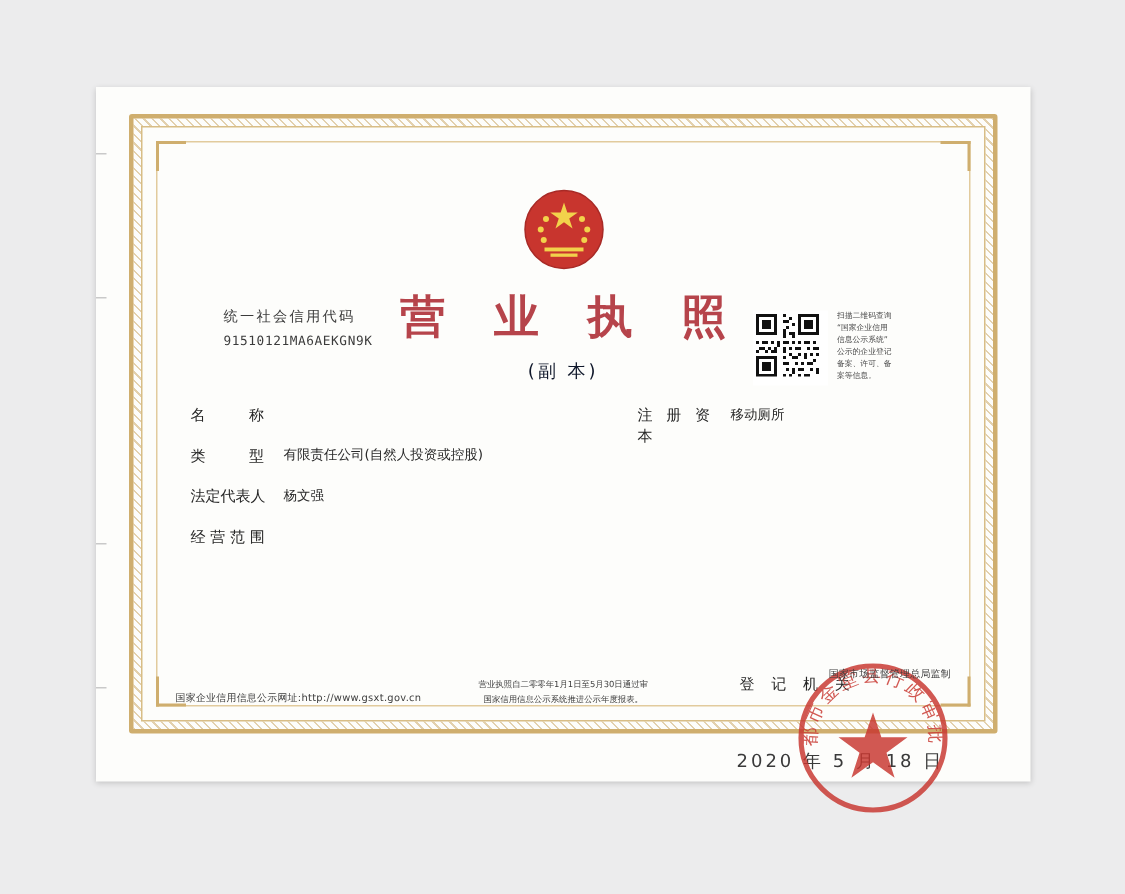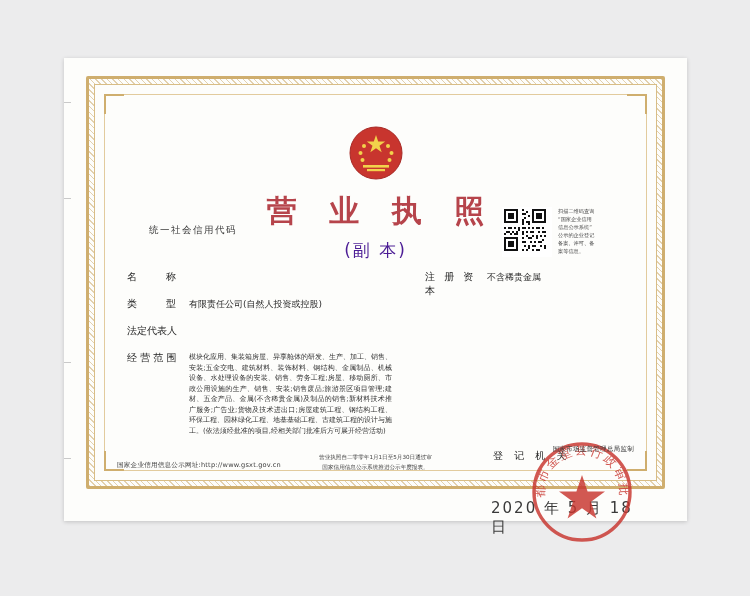--- a/index.html
+++ b/index.html
@@ -95,38 +95,37 @@
     font-family: "DejaVu Sans", sans-serif;
     font-size: 30px;
     font-weight: bold;
     letter-spacing: 11px;
     color: #b6444b;
     text-indent: 11px;
   }
   .subtitle {
     margin-top: 7px;
     font-family: "DejaVu Sans", sans-serif;
-    font-size: 17px;
-    color: #4c1d95;
+    font-size: 12px;
+    color: #0f172a;
     letter-spacing: 2px;
   }
 
   
   .code-block {
     position: absolute;
     left: 54px;
     top: 120px;
     width: 190px;
   }
   .code-label {
     font-family: "DejaVu Sans", sans-serif;
     font-size: 9.5px;
     color: #3b3b3b;
     letter-spacing: 1.5px;
-    margin-top: 19px;
   }
   .code-value {
     margin-top: 5px;
     font-family: "DejaVu Sans Mono", monospace;
     font-size: 8.5px;
     color: #3b3b3b;
     letter-spacing: 0.4px;
   }
 
   
@@ -201,21 +200,21 @@
     font-family: "DejaVu Sans", sans-serif;
     font-size: 10px;
     color: #262626;
     letter-spacing: 4px;
   }
   .issue-date {
     position: absolute;
     left: 396px;
     top: 414px;
     font-family: "DejaVu Sans", sans-serif;
-    font-size: 15px;
+    font-size: 12px;
     color: #3a3a3a;
     letter-spacing: 2px;
   }
 
   
   .stamp {
     position: absolute;
     left: 432px;
     top: 352px;
     width: 110px;
@@ -291,20 +290,21 @@
           </svg>
         </div>
 
         <div class="title-block">
           <div class="title">营 业 执 照</div>
           <div class="subtitle">(副 本)</div>
         </div>
 
         <div class="code-block">
           <div class="code-label">统一社会信用代码</div>
+          <div class="code-value">91510121MA6AEKGN9K</div>
         </div>
 
         <div class="qr">
           <svg width="42" height="42" viewBox="0 0 21 21" shape-rendering="crispEdges">
             <rect width="21" height="21" fill="#fff"></rect>
             <g fill="#111">
               <rect x="0" y="0" width="7" height="7"></rect>
                 <rect x="1" y="1" width="5" height="5" fill="#fff"></rect>
                 <rect x="2" y="2" width="3" height="3"></rect>
               <rect x="14" y="0" width="7" height="7"></rect>
@@ -376,31 +376,31 @@
         <div class="fields-left">
           <div class="field">
             <div class="field-label">名　　称</div>
           </div>
           <div class="field">
             <div class="field-label">类　　型</div>
             <div class="field-value">有限责任公司(自然人投资或控股)</div>
           </div>
           <div class="field">
             <div class="field-label wide">法定代表人</div>
+            <div class="field-value">杨文强</div>
           </div>
           <div class="field scope">
             <div class="field-label wide">经 营 范 围</div>
-            <div class="field-value small">模块化应用、集装箱房屋、异享舱体的研发、生产、加工、销售、安装;五金交电、建筑材料、装饰材料、钢结构、金属制品、机械设备、水处理设备的安装、销售、劳务工程;房屋、移动厕所、市政公用设施的生产、销售、安装;销售废品;旅游景区项目管理;建材、五金产品、金属(不含稀贵金属)及制品的销售;新材料技术推广服务;广告业;货物及技术进出口;房屋建筑工程、钢结构工程、环保工程、园林绿化工程、地基基础工程、古建筑工程的设计与施工。(依法须经批准的项目,经相关部门批准后方可展开经营活动)</div>
           </div>
         </div>
 
         <div class="fields-right">
           <div class="field">
             <div class="field-label">注 册 资 本</div>
-            <div class="field-value">不含稀贵金属</div>
+            <div class="field-value">移动厕所</div>
           </div>
         </div>
 
         <div class="registrar">登 记 机 关</div>
         <div class="issue-date">2020 年 5 月 18 日</div>
 
         <div class="stamp">
           <svg width="110" height="110" viewBox="0 0 110 110">
             <circle cx="55" cy="55" r="48" fill="none" stroke="#c8352e" stroke-width="3.4"></circle>
             <path id="sealArc" d="M 17,55 A 38,38 0 0 1 93,55" fill="none"></path>

